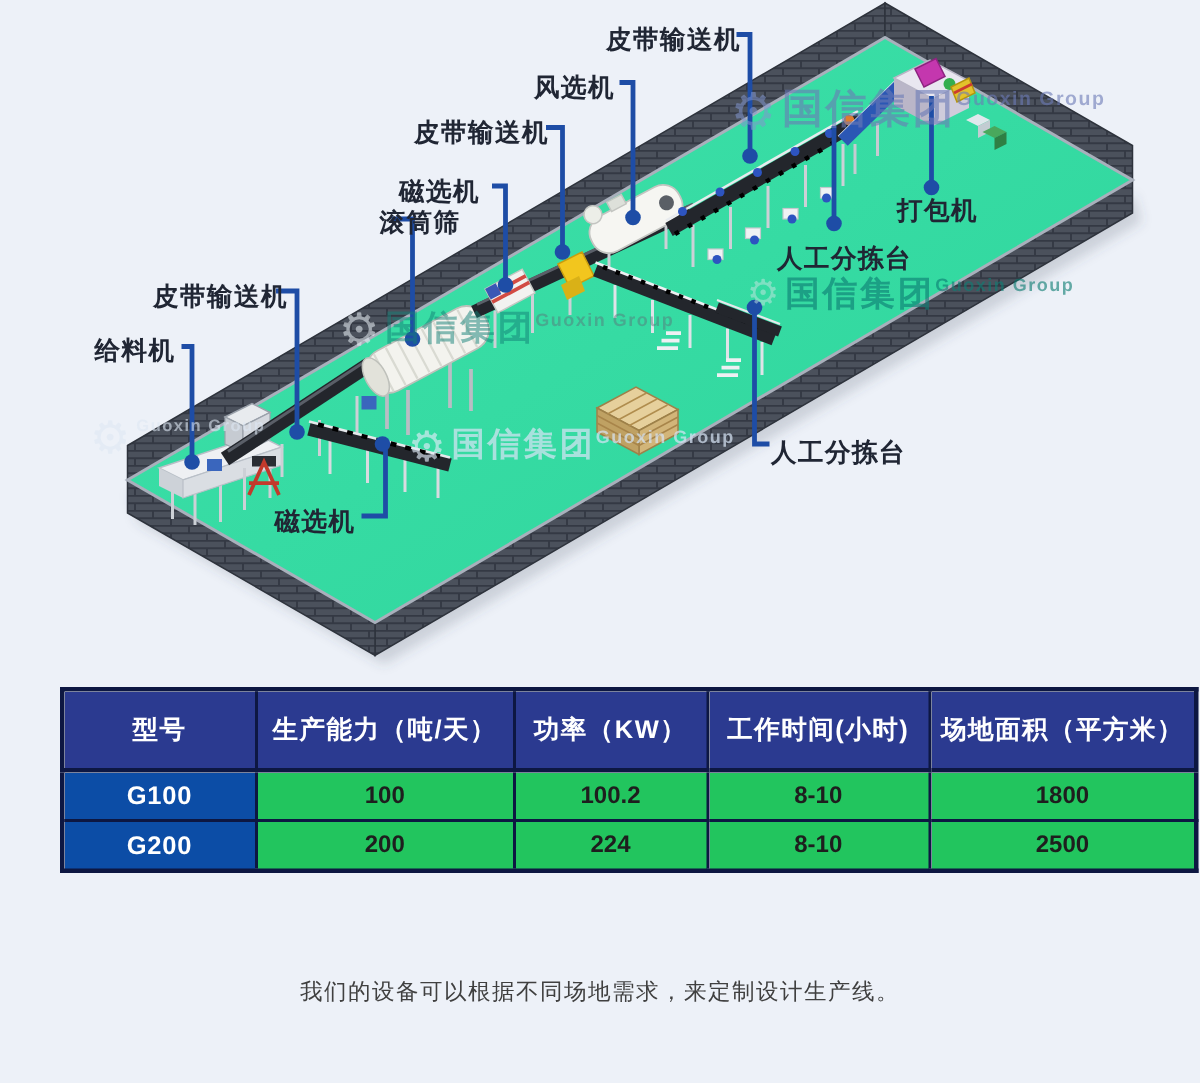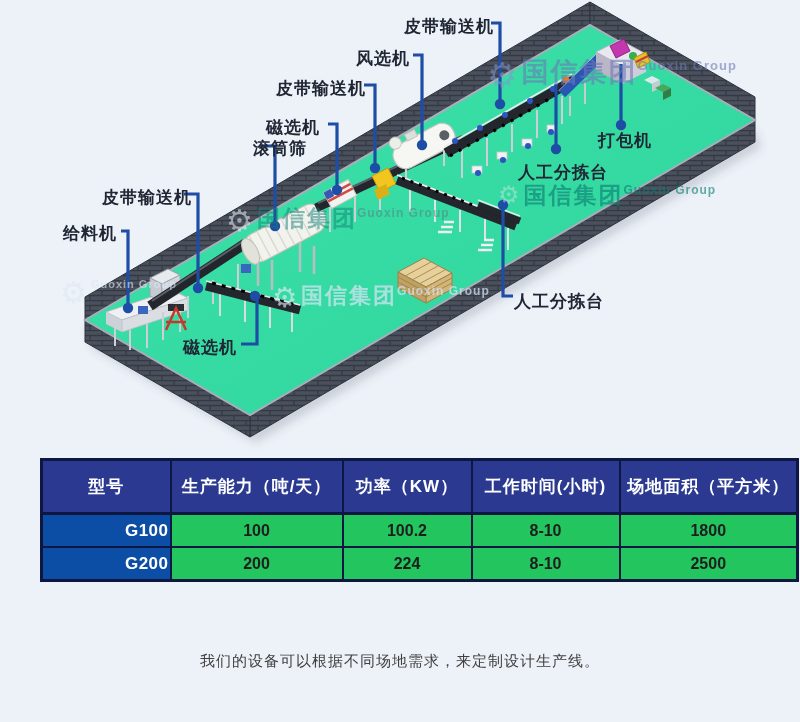--- a/index.html
+++ b/index.html
@@ -42,21 +42,21 @@
   .wm5 .en{font-size:11px;}
   .wmcol{display:flex;flex-direction:row;}
   
   .spec-table{position:absolute;left:40px;top:458px;z-index:10;}
   table{border-collapse:collapse;table-layout:fixed;width:756px;border:3px solid #0d1742;}
   th,td{border:2px solid #0d1742;text-align:center;vertical-align:middle;overflow:hidden;}
   thead th{
     background:#2b3a90;color:#ffffff;height:49px;
     font-size:17px;font-weight:bold;letter-spacing:1px;border-bottom:3px solid #0d1742;
   }
-  td.model{background:#0c4da6;color:#ffffff;font-weight:bold;font-size:17px;height:29px;letter-spacing:0.5px;text-align:right;}
+  td.model{background:#0c4da6;color:#ffffff;font-weight:bold;font-size:17px;height:29px;letter-spacing:0.5px;}
   td.val{background:#22c55e;color:#1e1e1e;font-weight:bold;font-size:16px;height:29px;}
   
   .caption{
     position:absolute;left:0;top:652px;width:800px;text-align:center;
     font-size:15px;color:#404040;letter-spacing:1px;z-index:10;
   }
 </style>
 </head>
 <body>
 

